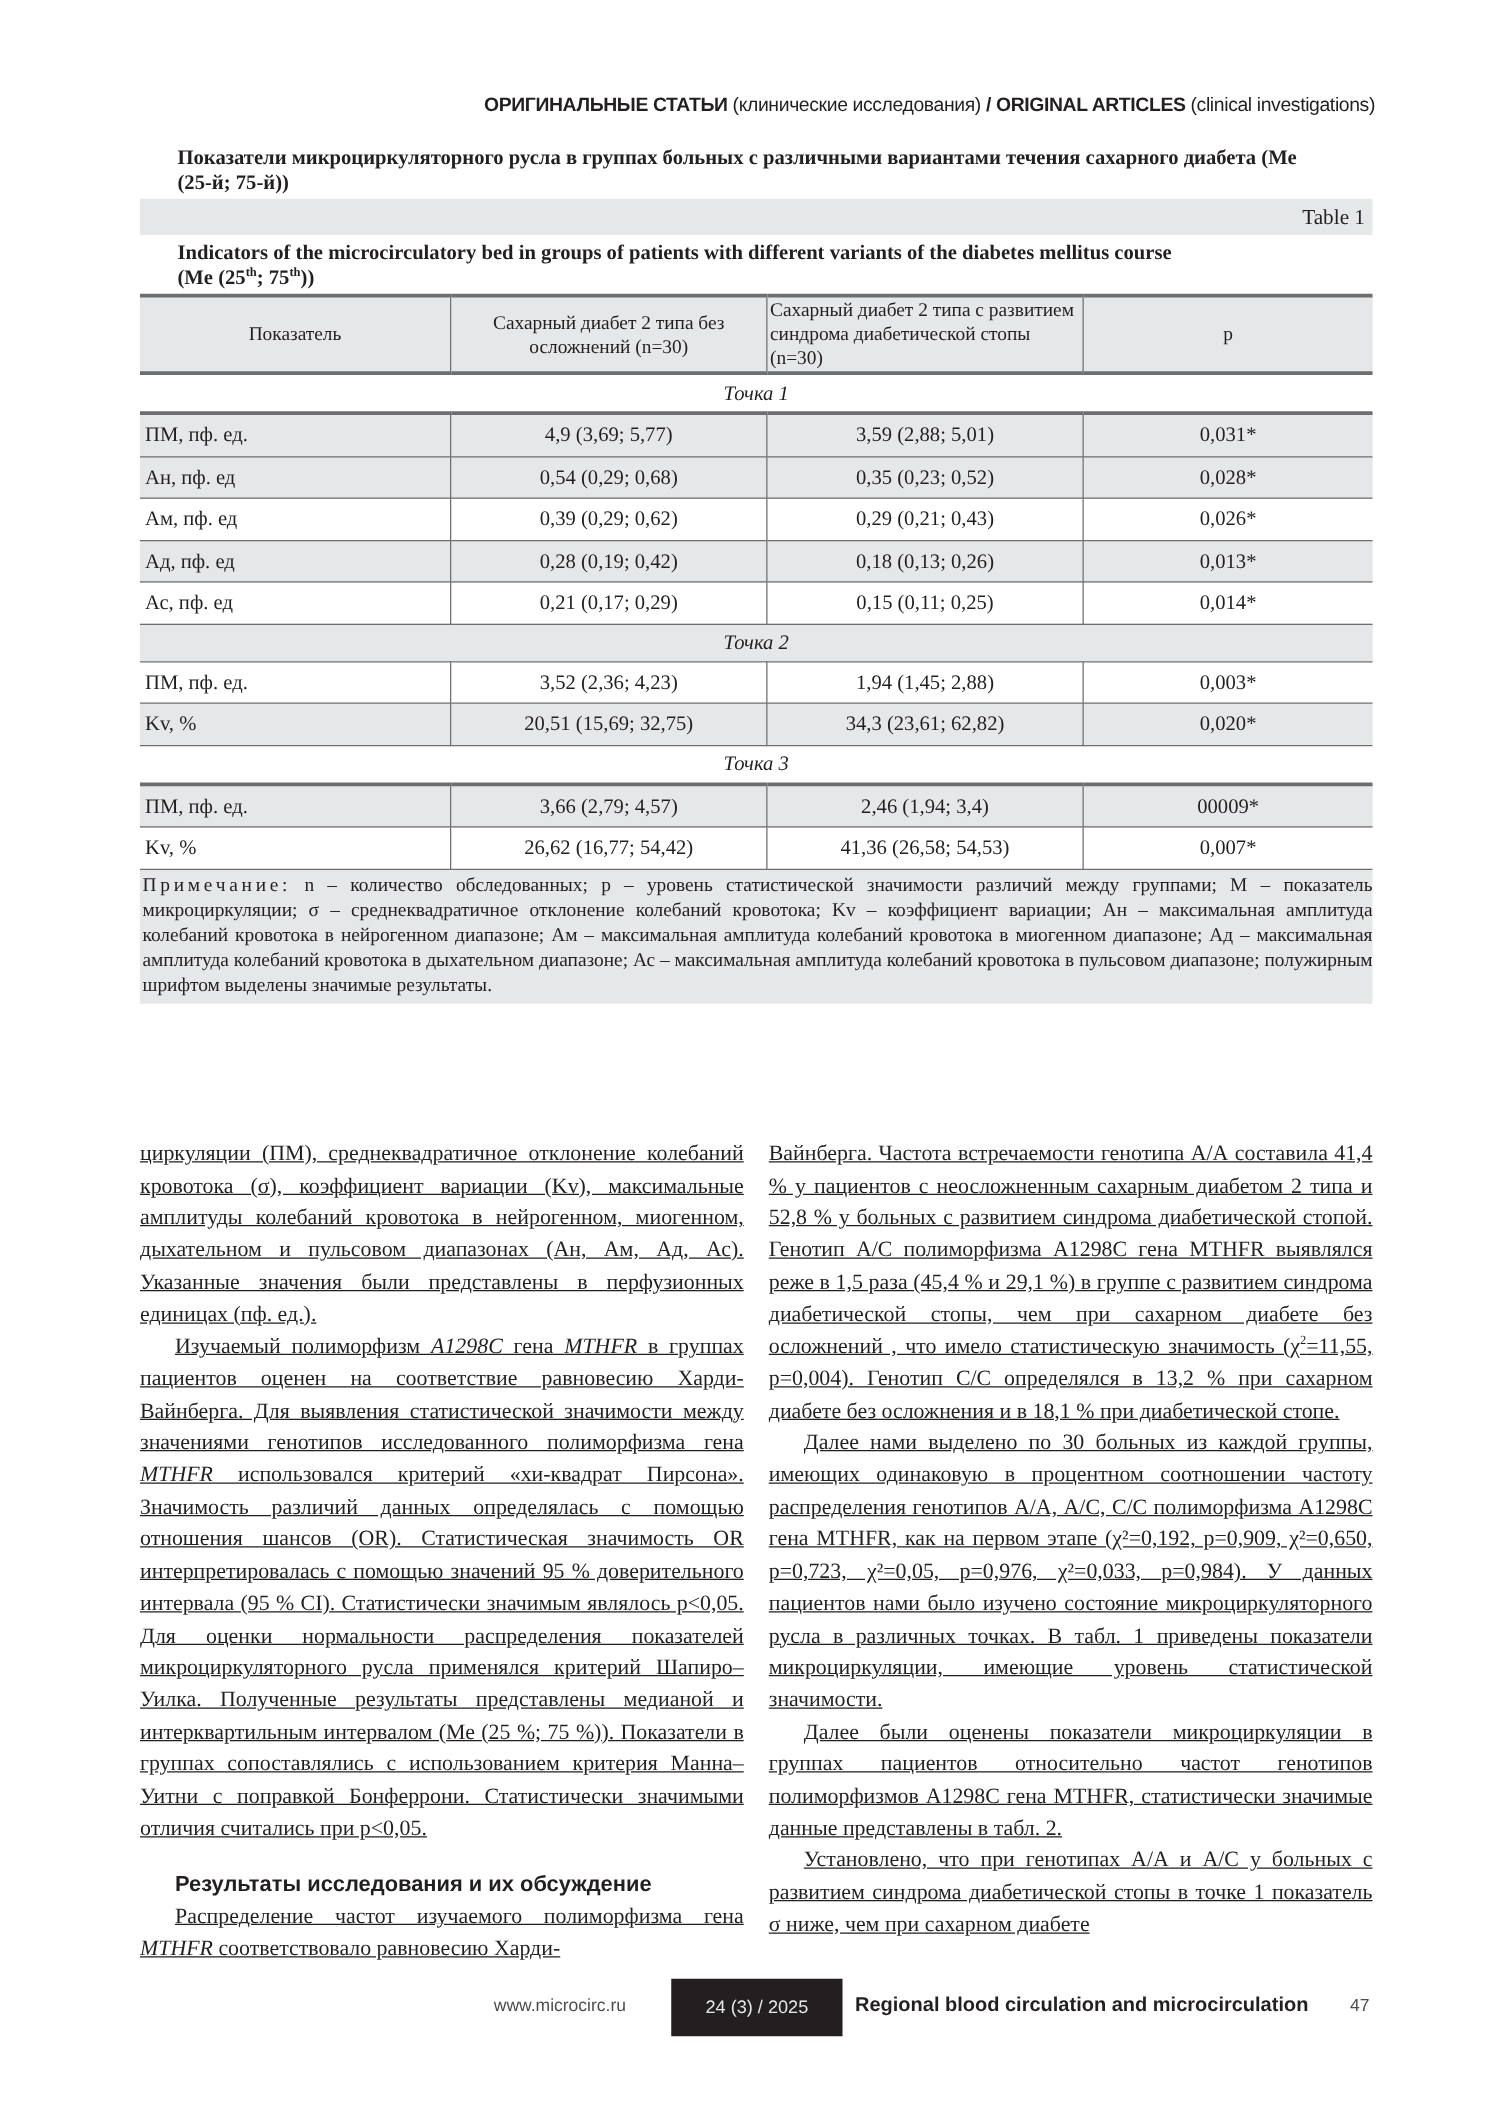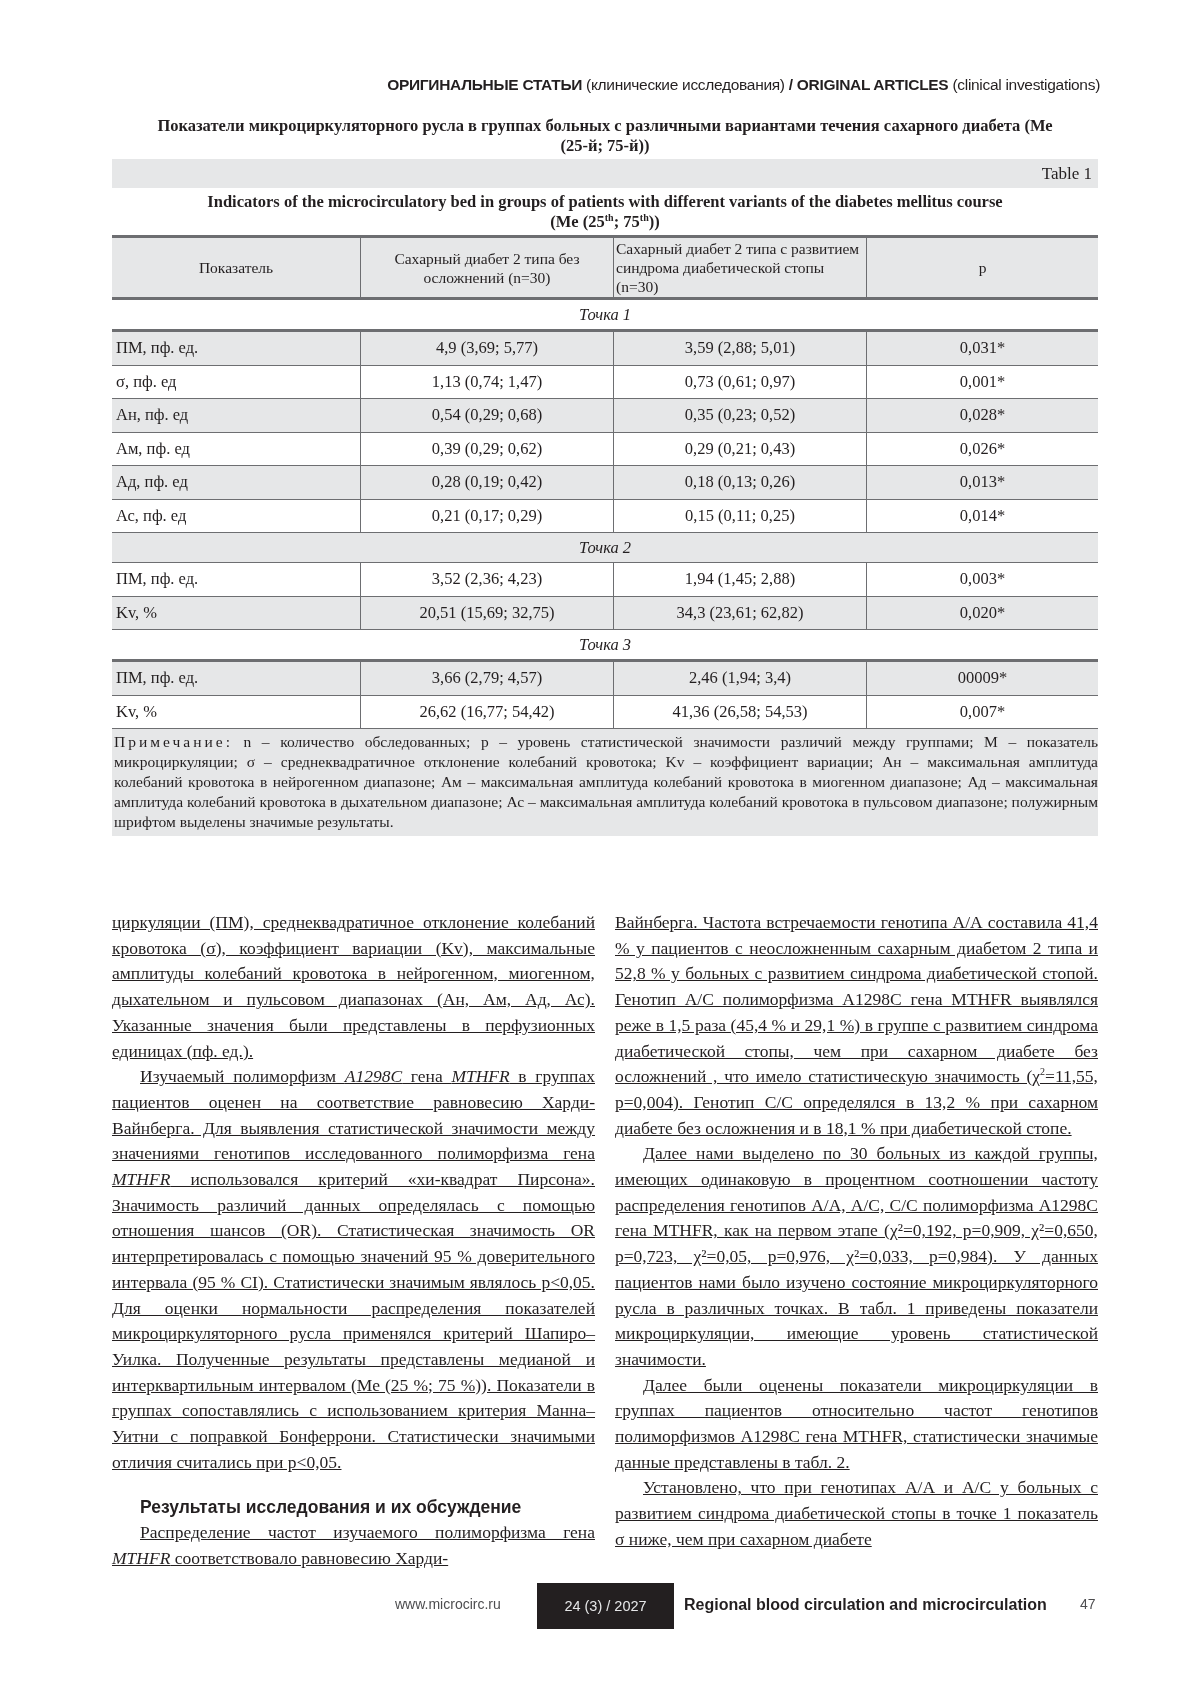--- a/index.html
+++ b/index.html
@@ -2,21 +2,21 @@
 <html><head>
 <meta charset="utf-8">
 <style>
   html, body { margin:0; padding:0; background:#ffffff; }
   body { width:1200px; height:1683px; position:relative; font-family:"Liberation Serif", serif; color:#231f20; overflow:hidden; }
   .running-head { position:absolute; top:76px; right:100px; font-family:"Liberation Sans", sans-serif; font-size:15.5px; font-weight:bold; letter-spacing:-0.3px; color:#231f20; white-space:nowrap; }
   .running-head .light { font-weight:normal; }
   .tbl-wrap { position:absolute; left:112px; top:112px; width:986px; }
   .grey { background:#e6e7e8; }
   .tbl-label { height:29px; line-height:29px; text-align:right; padding-right:6px; font-size:17px; }
-  .tbl-caption { text-align:center; font-weight:bold; font-size:16.5px; line-height:20px; padding:4px 30px 3px; }
+  .tbl-caption { font-weight:bold; font-size:16.5px; line-height:20px; padding:4px 30px 3px; }
   table { border-collapse:collapse; width:986px; font-size:16.5px; }
   table td { border:1px solid #6d6e71; height:32.5px; padding:0 4px; }
   table tr.head td { border-top:3px solid #6d6e71; border-bottom:3px solid #6d6e71; height:59px; text-align:center; font-size:15.5px; line-height:19px; }
   table tr.head td.left-align { text-align:left; padding-left:2px; }
   td.c-name { width:240px; text-align:left; }
   td.c-v1 { width:244px; text-align:center; }
   td.c-v2 { width:244px; text-align:center; }
   td.c-p { text-align:center; }
   table td:first-child { border-left:none; }
   table td:last-child { border-right:none; }
@@ -68,26 +68,20 @@
     </tr>
 
     <tr class="section">
           <td colspan="4">Точка 1</td>
         </tr>
     <tr class="data first grey">
       <td class="c-name">ПМ, пф. ед.</td>
       <td class="c-v1">4,9 (3,69; 5,77)</td>
       <td class="c-v2">3,59 (2,88; 5,01)</td>
       <td class="c-p">0,031*</td>
-    </tr>
-    <tr class="data">
-      <td class="c-name">σ, пф. ед</td>
-      <td class="c-v1">1,13 (0,74; 1,47)</td>
-      <td class="c-v2">0,73 (0,61; 0,97)</td>
-      <td class="c-p">0,001*</td>
     </tr>
     <tr class="data grey">
       <td class="c-name">Ан, пф. ед</td>
       <td class="c-v1">0,54 (0,29; 0,68)</td>
       <td class="c-v2">0,35 (0,23; 0,52)</td>
       <td class="c-p">0,028*</td>
     </tr>
     <tr class="data">
       <td class="c-name">Ам, пф. ед</td>
       <td class="c-v1">0,39 (0,29; 0,62)</td>
@@ -153,16 +147,16 @@
 
 <div class="col right">
   <p><span>Вайнберга. Частота встречаемости генотипа А/А составила 41,4 % у пациентов с неосложненным сахарным диабетом 2 типа и 52,8 % у больных с развитием синдрома диабетической стопой. Генотип А/С полиморфизма A1298C гена MTHFR выявлялся реже в 1,5 раза (45,4 % и 29,1 %) в группе с развитием синдрома диабетической стопы, чем при сахарном диабете без осложнений , что имело статистическую значимость (χ</span><sup>2</sup><span>=11,55, p=0,004). Генотип С/С определялся в 13,2 % при сахарном диабете без осложнения и в 18,1 % при диабетической стопе.</span></p>
   <p class="indent">Далее нами выделено по 30 больных из каждой группы, имеющих одинаковую в процентном соотношении частоту распределения генотипов А/А, А/С, С/С полиморфизма A1298C гена MTHFR, как на первом этапе (χ²=0,192, p=0,909, χ²=0,650, p=0,723, χ²=0,05, p=0,976, χ²=0,033, p=0,984). У данных пациентов нами было изучено состояние микроциркуляторного русла в различных точках. В табл. 1 приведены показатели микроциркуляции, имеющие уровень статистической значимости.</p>
   <p class="indent">Далее были оценены показатели микроциркуляции в группах пациентов относительно частот генотипов полиморфизмов A1298C гена MTHFR, статистически значимые данные представлены в табл. 2.</p>
   <p class="indent">Установлено, что при генотипах А/А и А/С у больных с развитием синдрома диабетической стопы в точке 1 показатель σ ниже, чем при сахарном диабете</p>
 </div>
 
 <div class="footer">
   <span class="url">www.microcirc.ru</span>
-  <div class="issue">24 (3) / 2027</div>
+  <div class="issue">24 (3) / 2025</div>
   <span class="journal">Regional blood circulation and microcirculation</span>
   <span class="page">47</span>
 </div>
 
 </body></html>

